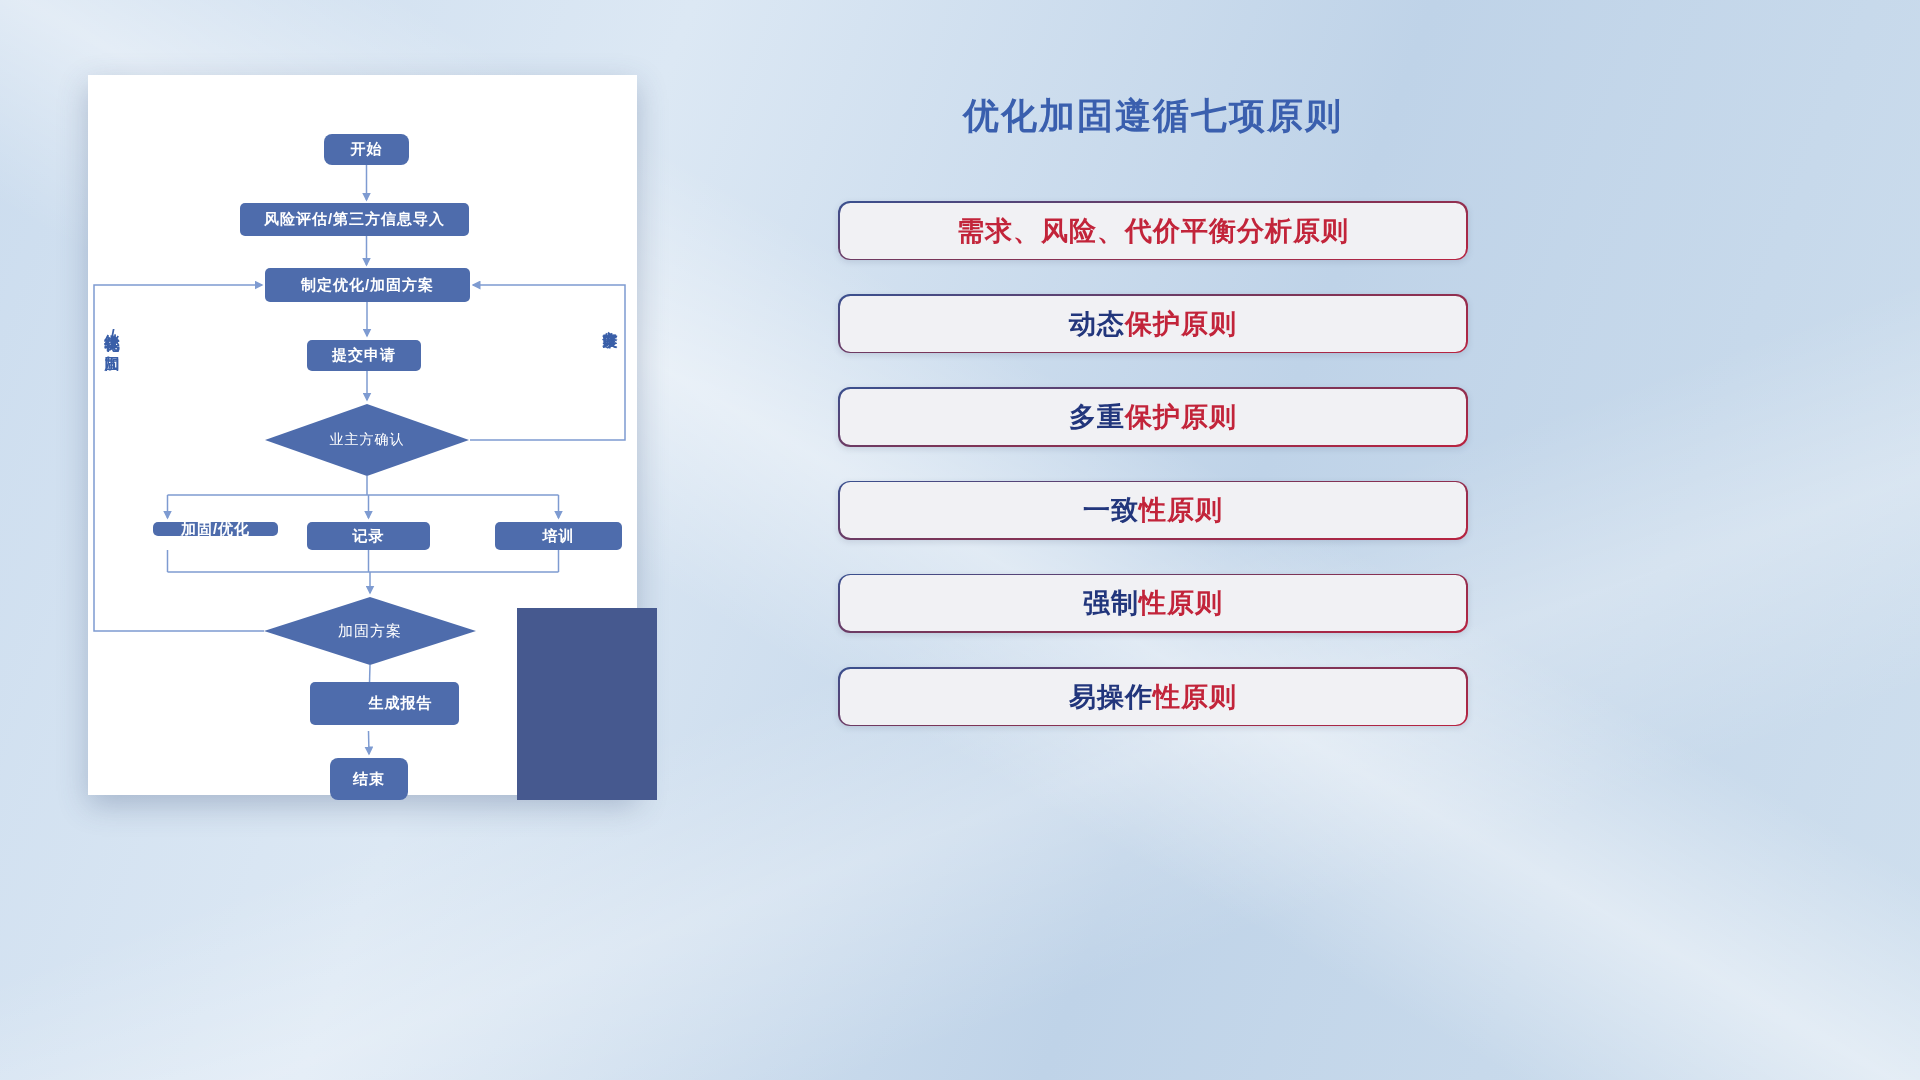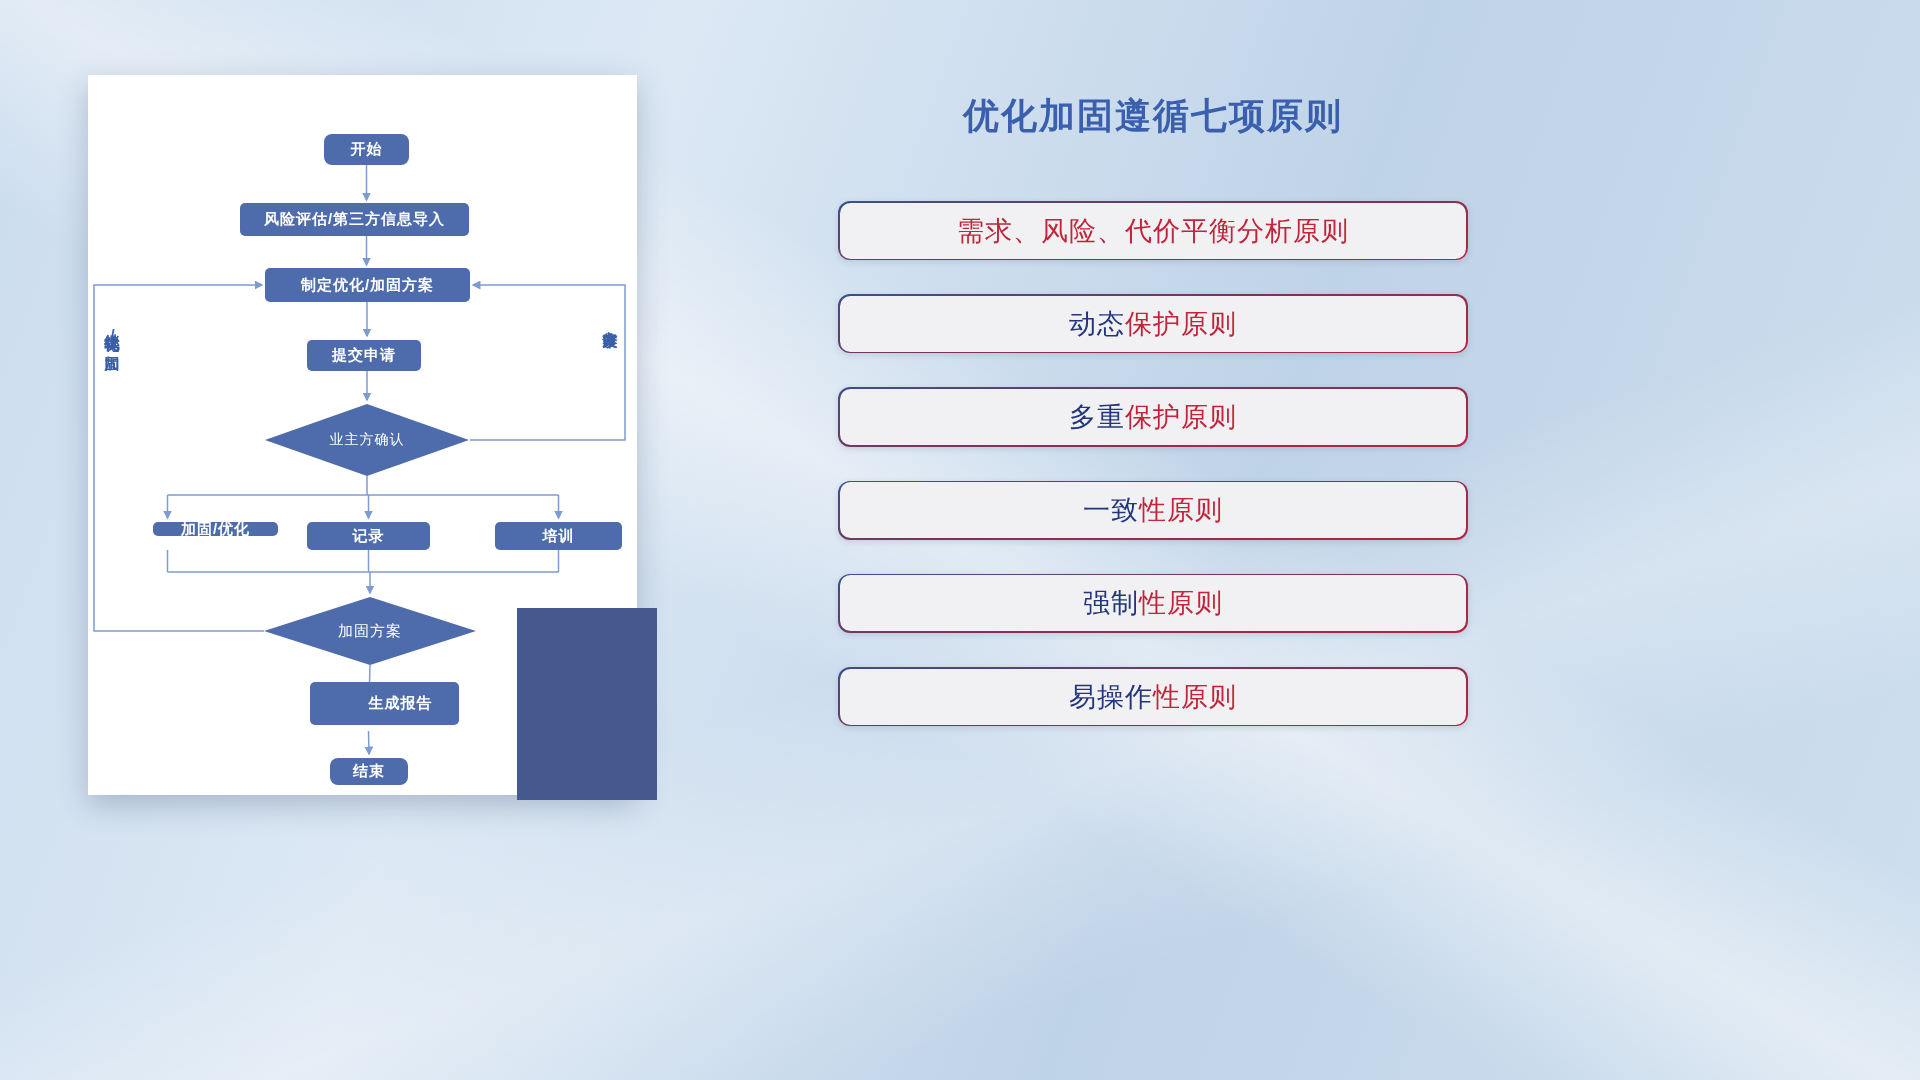--- a/index.html
+++ b/index.html
@@ -24,35 +24,35 @@
   .n-start{left:236px;top:53px;width:85px;height:31px;margin-top:6px;}
   .n-risk{left:152px;top:128px;width:229px;height:33px;}
   .n-plan{left:177px;top:193px;width:205px;height:34px;}
   .n-submit{left:219px;top:265px;width:114px;height:31px;}
   .d-owner{left:177px;top:329px;width:204px;height:72px;}
   .n-reinforce{left:17px;top:447px;width:125px;height:14px;margin-left:48px;}
   .n-record{left:219px;top:447px;width:123px;height:28px;}
   .n-training{left:407px;top:447px;width:127px;height:28px;}
   .d-check{left:176px;top:522px;width:212px;height:68px;font-size:15px;}
   .n-report{left:222px;top:607px;width:117px;height:43px;padding-left:32px;}
-  .n-end{left:242px;top:683px;width:78px;height:27px;}
+  .n-end{left:242px;top:683px;width:78px;height:42px;}
   .vlabel{position:absolute;writing-mode:vertical-rl;text-orientation:upright;font-weight:700;
         color:#3a5fa8;font-size:15px;letter-spacing:1px;}
   .vlabel.left{left:14px;top:247px;}
   .vlabel.right{left:512px;top:243px;}
 
   
   .right-panel{position:absolute;left:838px;top:92px;width:630px;z-index:1;}
   .title{margin:0 0 60px 0;text-align:center;font-size:36px;font-weight:700;color:#3a5fae;letter-spacing:2px;}
   .plist{display:flex;flex-direction:column;gap:34px;}
   .pbox{height:56px;border-radius:12px;padding:1.6px;
         background:linear-gradient(170deg,#39508f 0%,#7a3558 45%,#b82340 100%);
         box-shadow:0 2px 6px rgba(80,90,120,.18);}
   .pbox-inner{height:100%;border-radius:10.5px;background:#f1f1f4;display:flex;align-items:center;
-        justify-content:center;font-size:27px;font-weight:400;letter-spacing:1px;}
+        justify-content:center;font-size:27px;font-weight:700;letter-spacing:1px;}
   .pb{color:#22367c;}
   .pr{color:#c2243a;}
 </style>
 </head>
 <body>
 
 <div class="stage">
 
   <div class="card">
     <svg class="connectors" viewBox="0 0 549 720" xmlns="http://www.w3.org/2000/svg">

